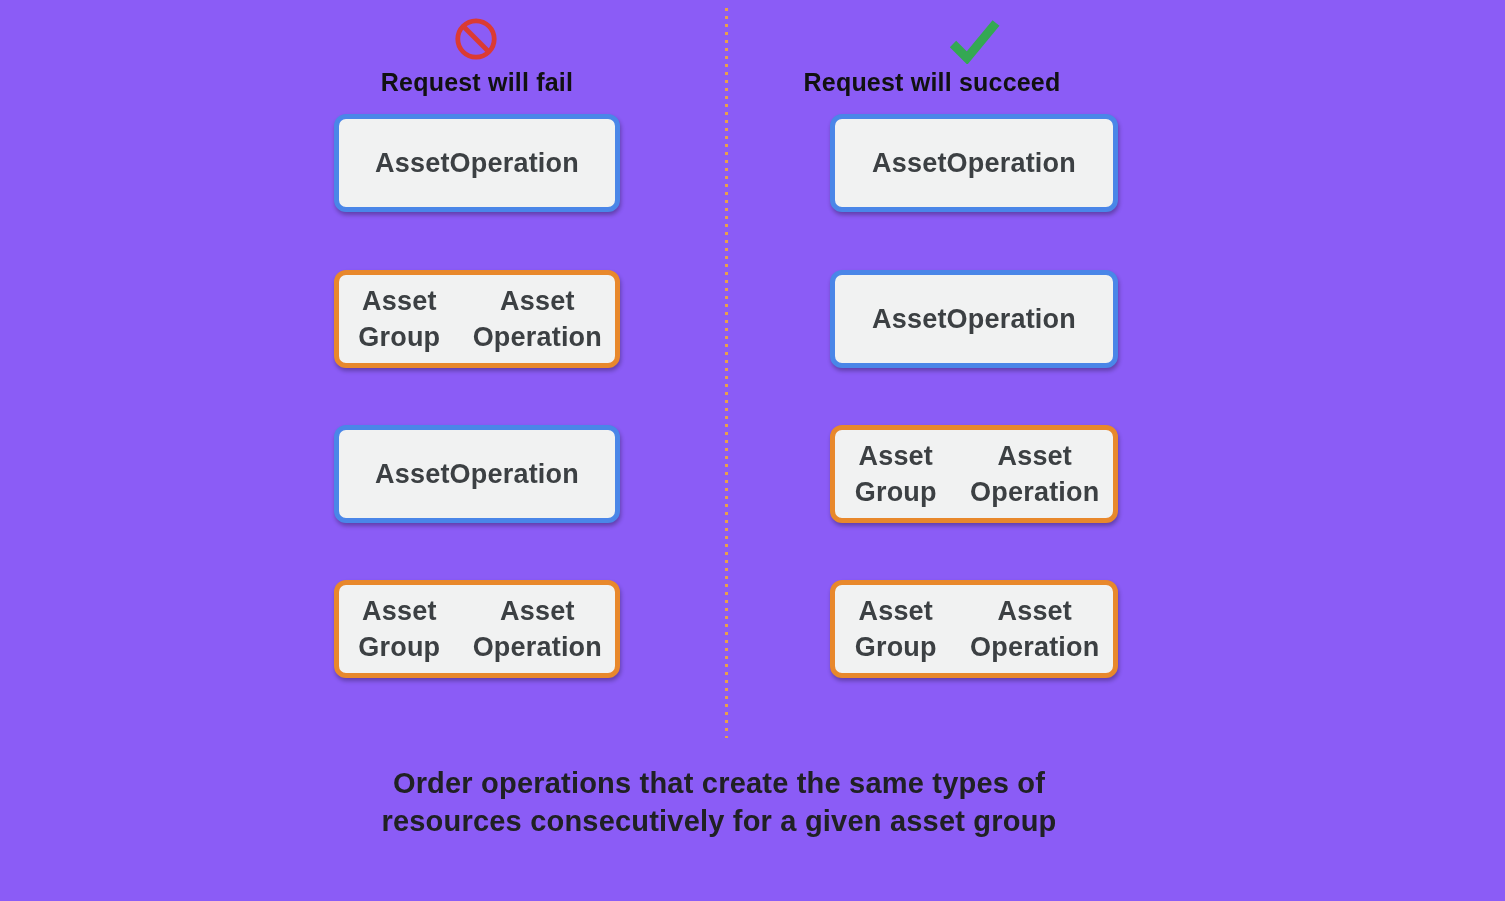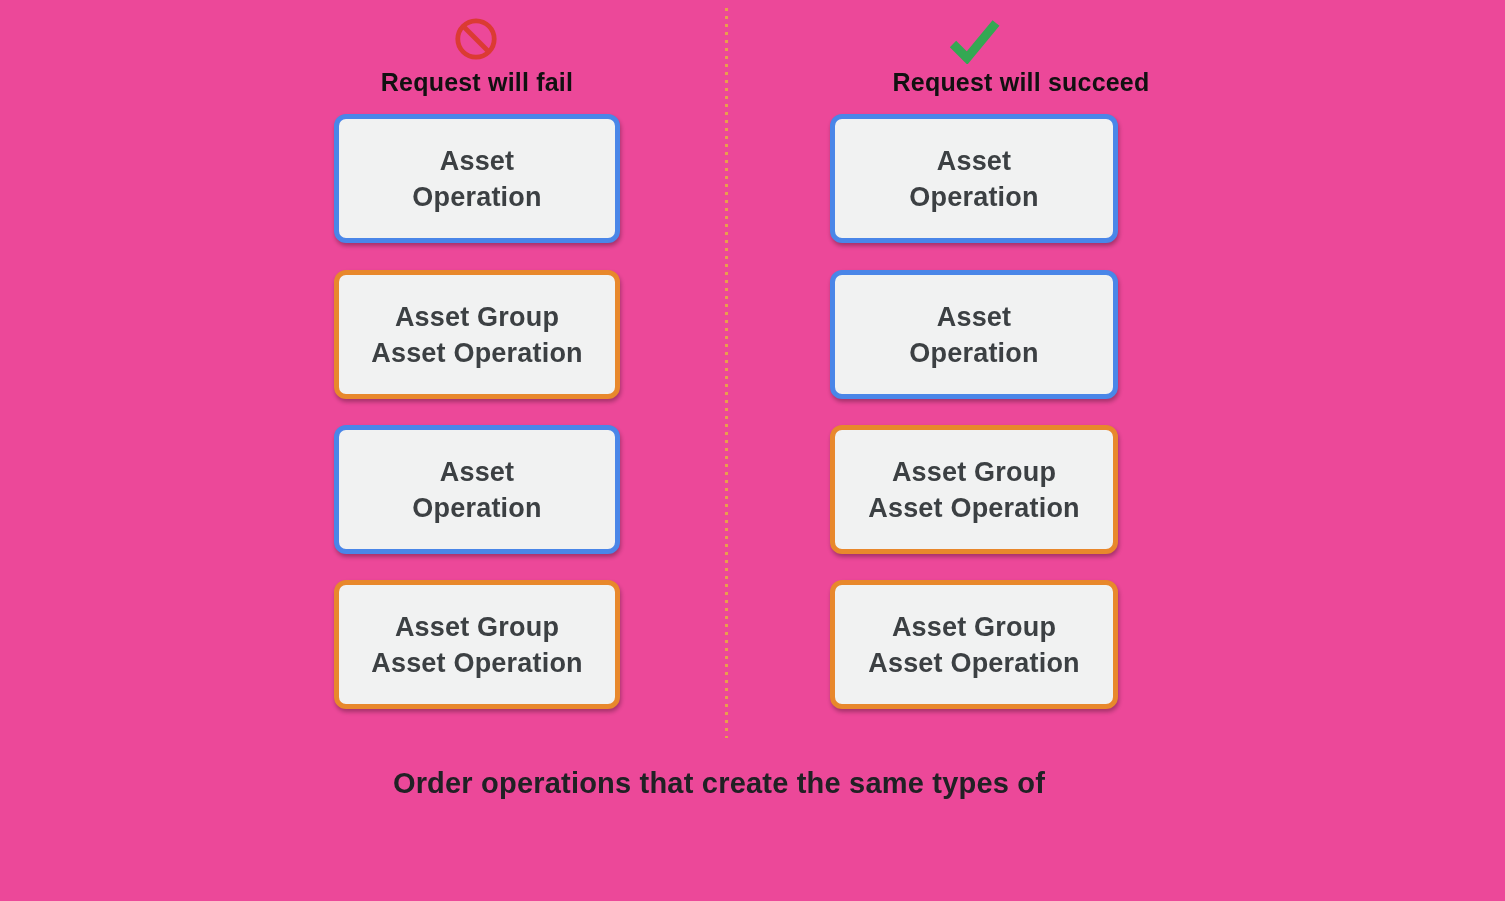--- a/index.html
+++ b/index.html
@@ -1,44 +1,43 @@
 <!DOCTYPE html>
 <html style="--blue-border: #4a86e8; --orange-border: #e8882c; --red-icon: #db3b33; --green-icon: #34a853; --box-fill: #f1f2f2; --box-text: #3c4043; --divider: #e8a04a; --caption-text: #202124;"><head>
 <meta charset="utf-8">
 <style>
   html, body { margin: 0; padding: 0; background: #ffffff; }
   .canvas {
     position: relative;
     width: 1505px;
     height: 901px;
-    background: #ec4899;
+    background: #8b5cf6;
     font-family: "Liberation Sans", sans-serif;
     overflow: hidden;
   }
   .col-header-icon { position: absolute; }
   .col-header {
     position: absolute;
     top: 68px;
     font-size: 25px;
     font-weight: 700;
     color: #111111;
     text-align: center;
     letter-spacing: 0.2px;
   }
   .col-header.left  { left: 334px; width: 286px; }
-  .col-header.right { left: 877px; width: 288px; }
+  .col-header.right { left: 788px; width: 288px; }
 
   .op-box {
     position: absolute;
     box-sizing: border-box;
-    height: 129px;
+    height: 98px;
     border-radius: 12px;
     background: var(--box-fill);
     display: flex;
-    flex-direction: column;
     align-items: center;
     justify-content: center;
     box-shadow: 1px 3px 4px rgba(0,0,0,0.30);
   }
   .op-box.left-col  { left: 334px; width: 286px; }
   .op-box.right-col { left: 830px; width: 288px; }
   .op-box.blue   { border: 5px solid var(--blue-border); }
   .op-box.orange { border: 5px solid var(--orange-border); }
   .row0 { top: 114px; }
   .row1 { top: 270px; }
@@ -131,15 +130,16 @@
     <span>Asset Group</span>
     <span>Asset Operation</span>
   </div>
   <div class="op-box right-col orange row3">
     <span>Asset Group</span>
     <span>Asset Operation</span>
   </div>
 
   <div class="caption">
     <div>Order operations that create the same types of</div>
+    <div>resources consecutively for a given asset group</div>
   </div>
 
 </div>
 
 </body></html>

